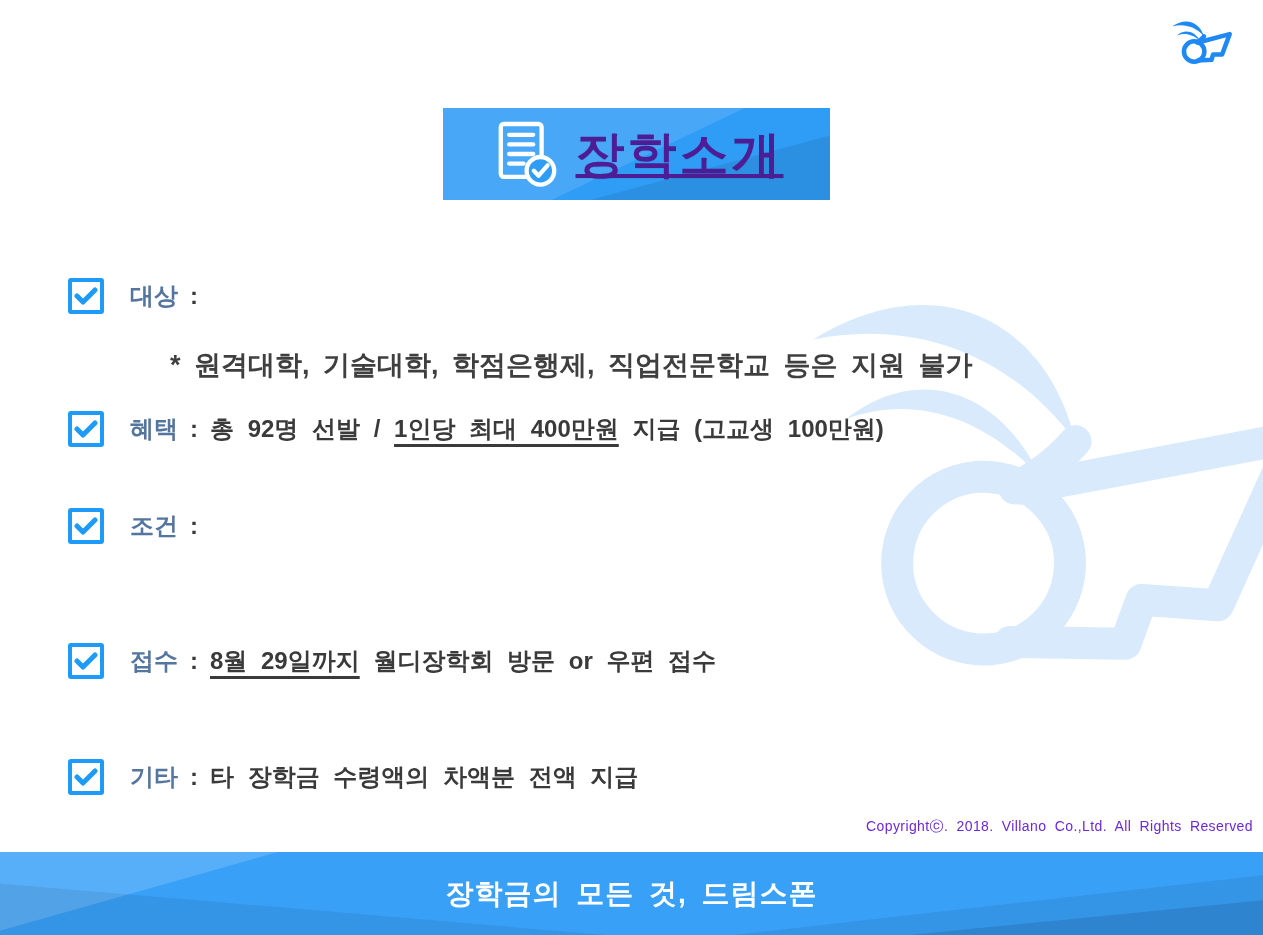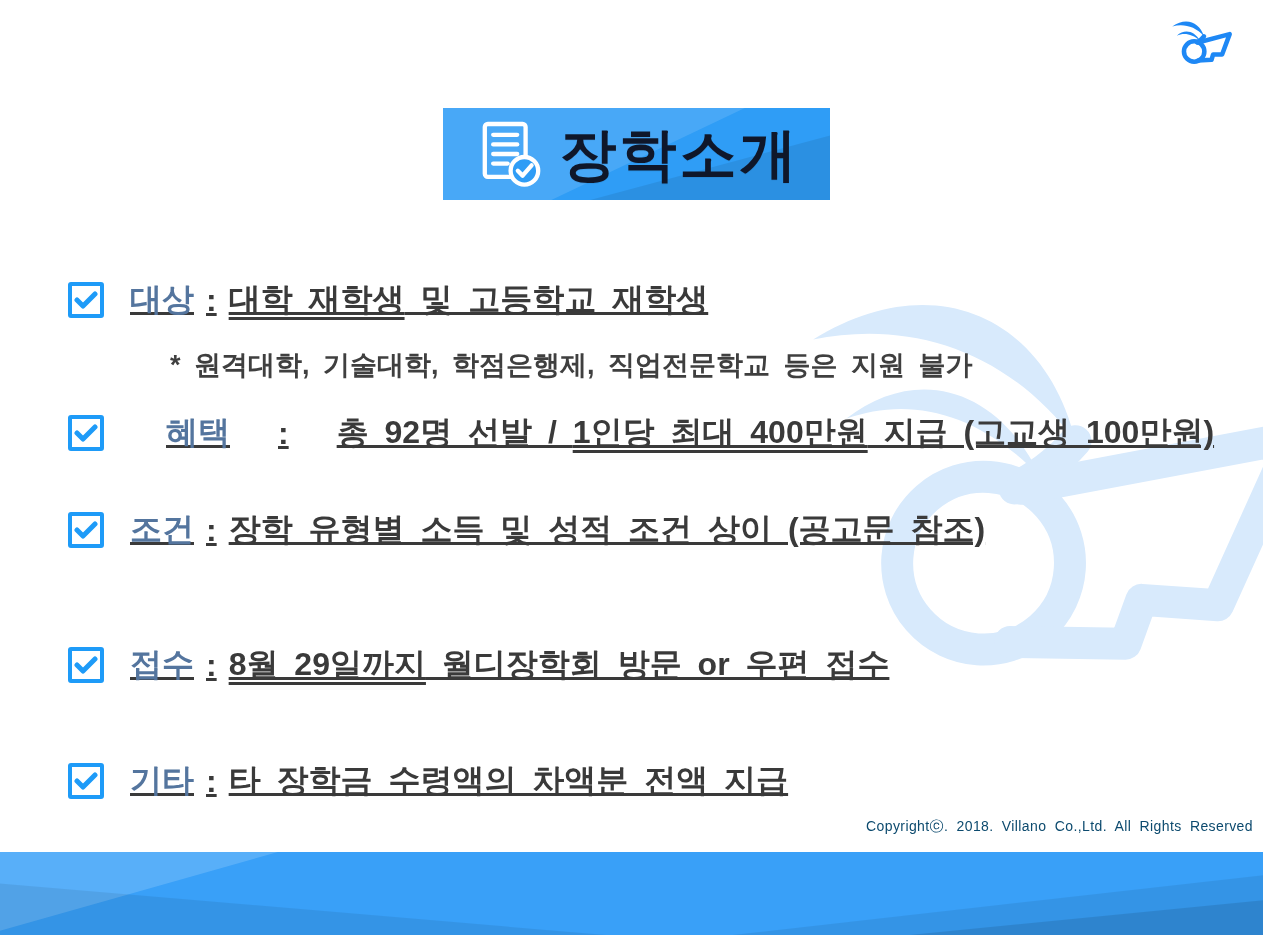--- a/index.html
+++ b/index.html
@@ -41,33 +41,34 @@
     clip-path:polygon(0 0, 78% 0, 28% 100%, 0 100%);
   }
   .banner-shade-dark {
     position:absolute; inset:0;
     background:rgba(0,0,0,0.08);
     clip-path:polygon(100% 30%, 100% 100%, 38% 100%);
   }
   .banner-icon { width:72px; height:72px; position:relative; }
   .banner-title {
     position:relative;
-    color:#0f172a; font-size:57px; font-weight:800;
+    color:#4c1d95; font-size:49px; font-weight:800;
     letter-spacing:3px; line-height:1;
     text-shadow:0 1px 0 rgba(0,0,0,0.05);
+    text-decoration:underline;
   }
 
   
   .content { position:absolute; inset:0; z-index:1; }
   .row {
     position:absolute; left:68px;
     display:flex; align-items:center;
     white-space:nowrap;
-    font-size:32px; font-weight:700;
-    color:#3A3A3A; word-spacing:7px;text-decoration:underline;
+    font-size:24px; font-weight:700;
+    color:#3A3A3A; word-spacing:7px;
   }
   .checkbox {
     width:36px; height:36px;
     border:4px solid #1E9BF8; border-radius:3px;
     background:#ffffff;
     display:inline-flex; align-items:center; justify-content:center;
     margin-right:26px; flex:0 0 auto;
   }
   .checkbox svg { width:24px; height:20px; }
   .row .label { color:#54759E; }
@@ -79,21 +80,21 @@
   }
   .note {
     position:absolute; left:130px;
     font-size:27px; font-weight:600;
     color:#3F3F3F; white-space:nowrap; word-spacing:6px;
   }
 
   
   .copyright {
     position:absolute; top:818px; right:10px;
-    font-size:14px; color:#0c4a6e;
+    font-size:14px; color:#6d28d9;
     letter-spacing:0.4px; word-spacing:4px;
     z-index:1;
   }
 
   
   .footer {
     position:absolute; left:0; bottom:0;
     width:100%; height:83px;
     background:#39A0F8;
     overflow:hidden; z-index:2;
@@ -161,44 +162,42 @@
   <div class="content">
 
     <div class="row" style="top:278px;">
       <span class="checkbox">
         <svg viewBox="0 0 24 20">
             <polyline points="3,10 9,16 21,4" fill="none" stroke="#1E9BF8" stroke-width="5" stroke-linecap="round" stroke-linejoin="round"></polyline>
           </svg>
       </span>
       <span class="label">대상</span>
       <span class="colon">:</span>
-      <span class="text"><span></span><span class="u">대학 재학생</span><span> 및 고등학교 재학생</span></span>
     </div>
     <div class="note" style="top:347px;margin-left:40px;">* 원격대학, 기술대학, 학점은행제, 직업전문학교 등은 지원 불가</div>
 
-    <div class="row" style="top:411px;gap:36px;">
+    <div class="row" style="top:411px;">
       <span class="checkbox">
         <svg viewBox="0 0 24 20">
             <polyline points="3,10 9,16 21,4" fill="none" stroke="#1E9BF8" stroke-width="5" stroke-linecap="round" stroke-linejoin="round"></polyline>
           </svg>
       </span>
       <span class="label">혜택</span>
       <span class="colon">:</span>
       <span class="text"><span>총 92명 선발 / </span><span class="u">1인당 최대 400만원</span><span> 지급 (고교생 100만원)</span></span>
     </div>
 
     <div class="row" style="top:508px;">
       <span class="checkbox">
         <svg viewBox="0 0 24 20">
             <polyline points="3,10 9,16 21,4" fill="none" stroke="#1E9BF8" stroke-width="5" stroke-linecap="round" stroke-linejoin="round"></polyline>
           </svg>
       </span>
       <span class="label">조건</span>
       <span class="colon">:</span>
-      <span class="text"><span></span><span class="u"></span><span>장학 유형별 소득 및 성적 조건 상이 (공고문 참조)</span></span>
     </div>
 
     <div class="row" style="top:643px;">
       <span class="checkbox">
         <svg viewBox="0 0 24 20">
             <polyline points="3,10 9,16 21,4" fill="none" stroke="#1E9BF8" stroke-width="5" stroke-linecap="round" stroke-linejoin="round"></polyline>
           </svg>
       </span>
       <span class="label">접수</span>
       <span class="colon">:</span>
@@ -218,15 +217,16 @@
 
   </div>
 
   <div class="copyright">Copyrightⓒ. 2018. Villano Co.,Ltd. All Rights Reserved</div>
 
   <div class="footer">
     <div class="footer-shape left-light"></div>
     <div class="footer-shape left-dark"></div>
     <div class="footer-shape right-dark"></div>
     <div class="footer-shape right-dark2"></div>
+    <span class="footer-slogan">장학금의 모든 것, 드림스폰</span>
   </div>
 
 </div>
 
 </body></html>

